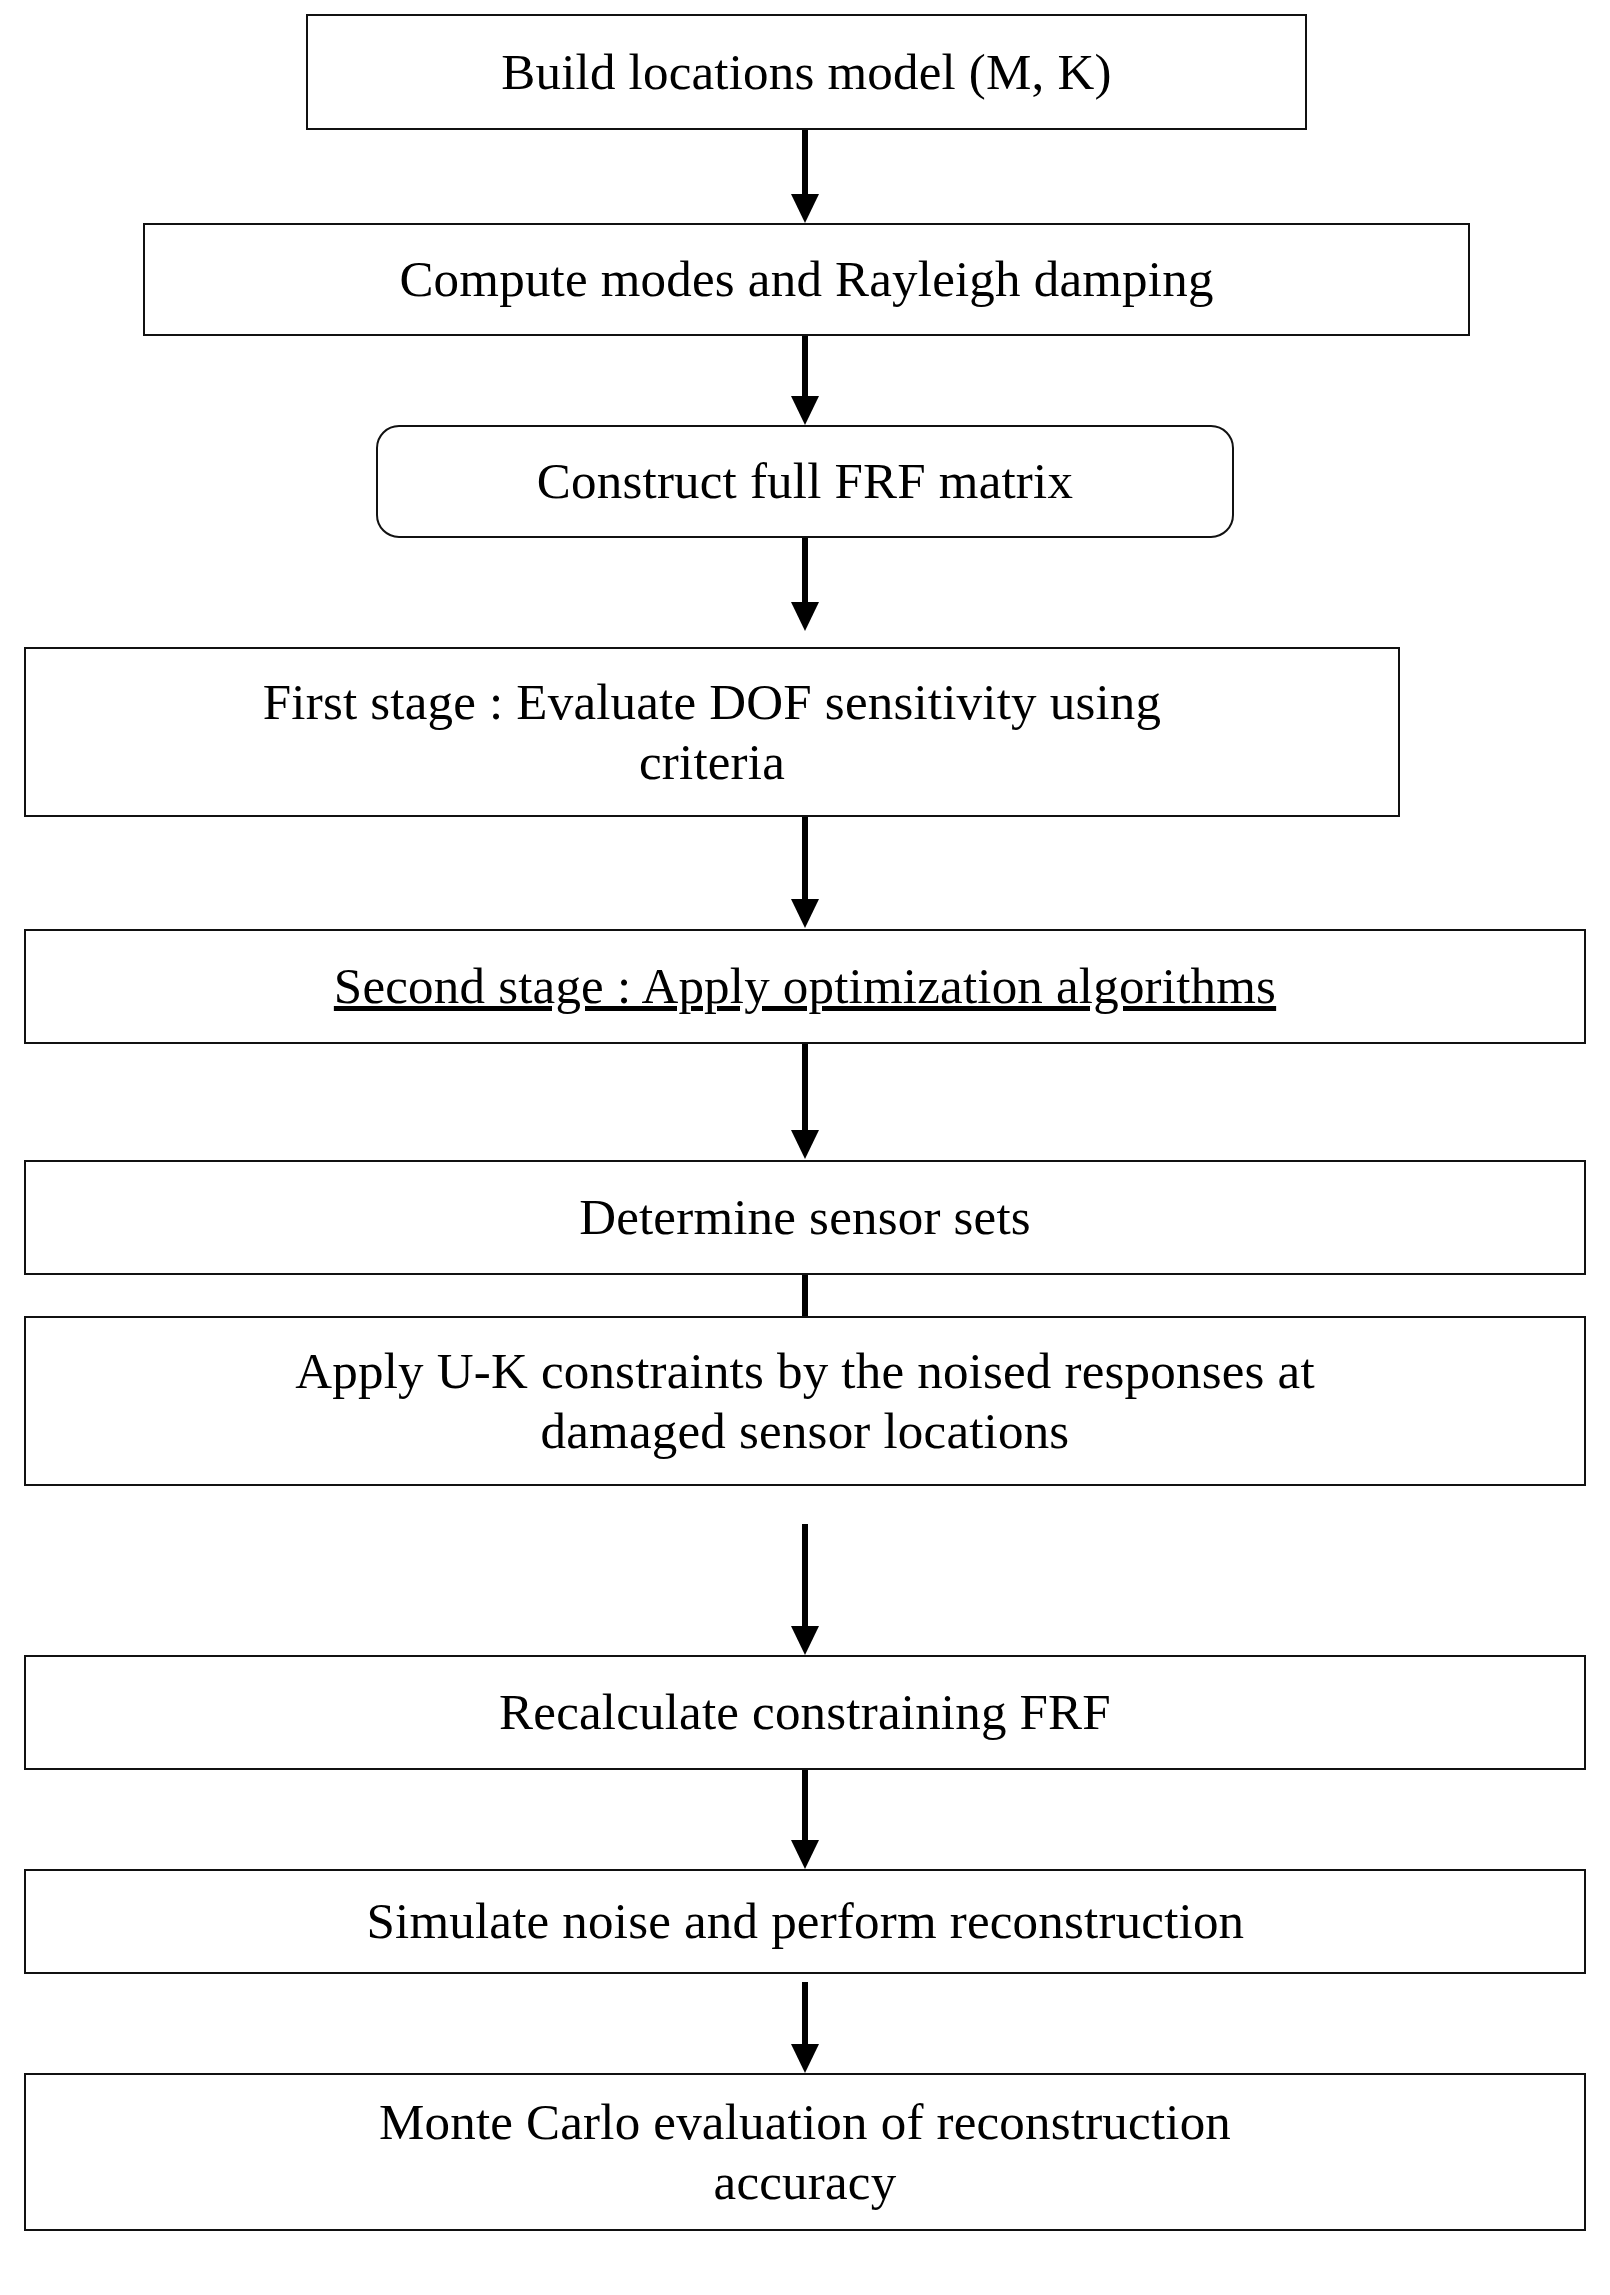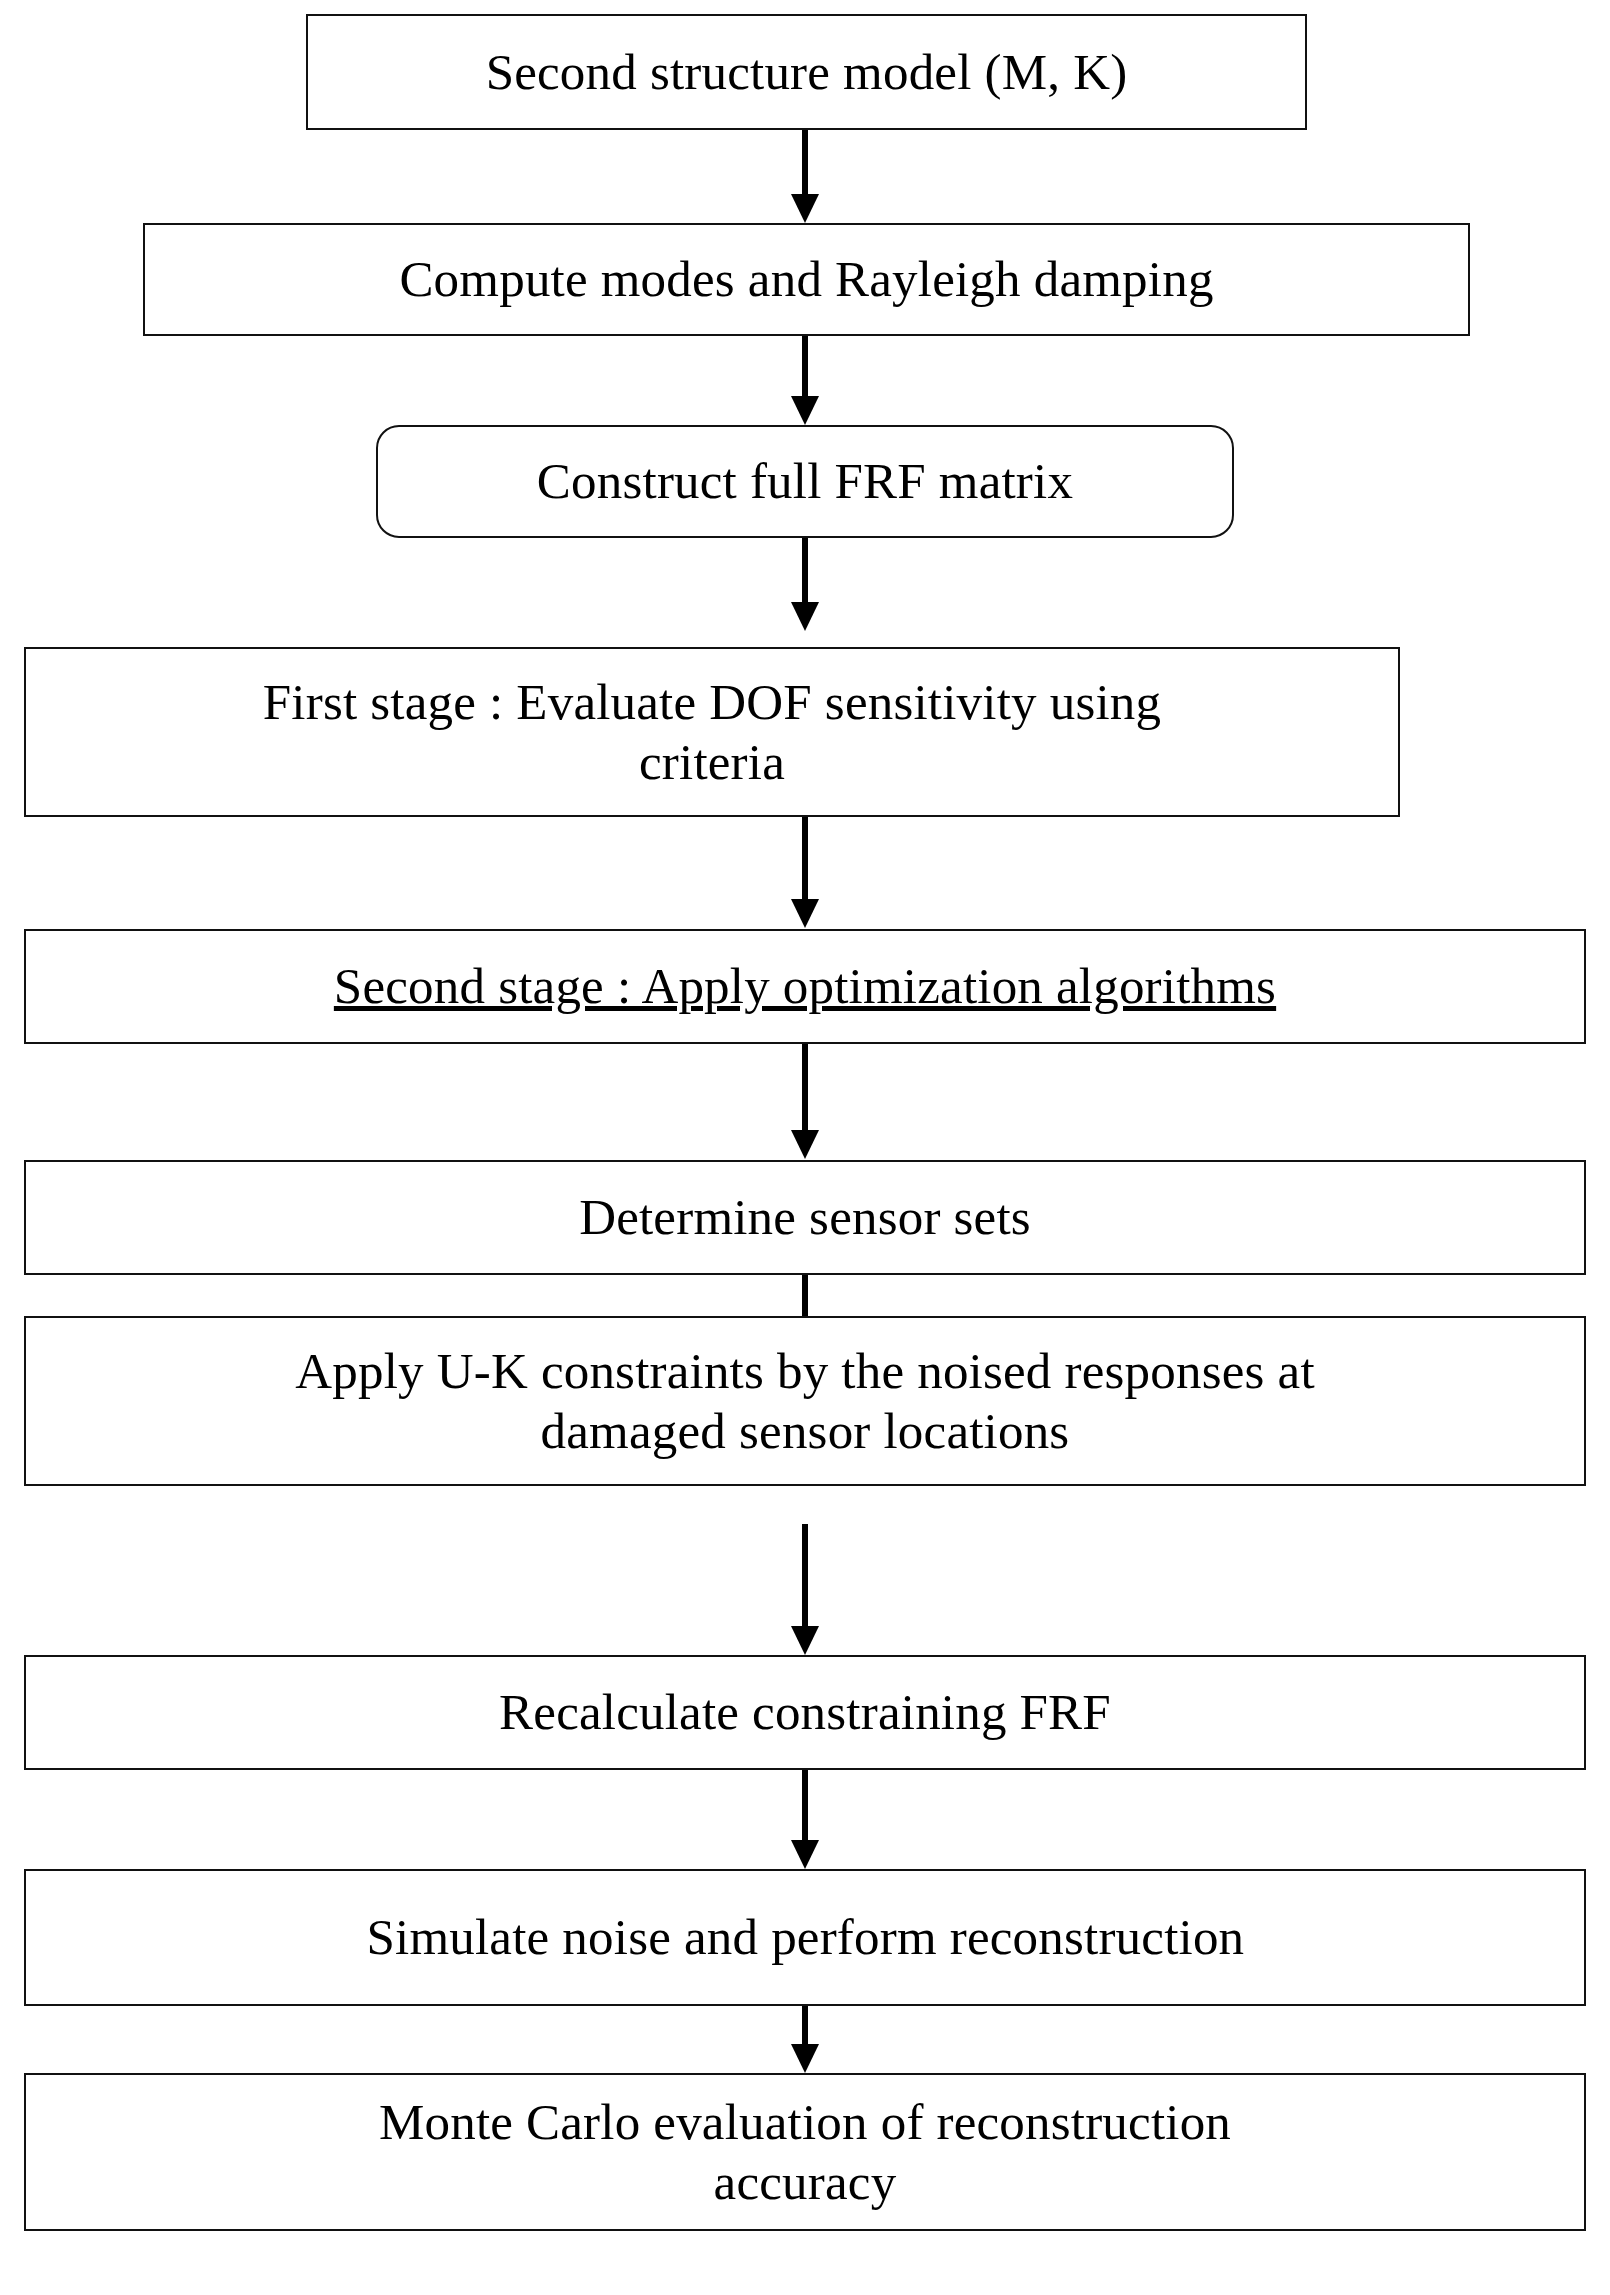--- a/index.html
+++ b/index.html
@@ -95,21 +95,21 @@
     </div>
     <div class="connector" style="left: 805px; top: 1770px; height: 99px;">
       <div class="stem" style="height: 74px;"></div>
       <div class="head"></div>
     </div>
     <div class="connector" style="left: 805px; top: 1982px; height: 91px;">
       <div class="stem" style="height: 65px;"></div>
       <div class="head"></div>
     </div>
     <div class="node" style="left: 306px; top: 13.6px; width: 1001px; height: 116px; border-color: rgb(17, 17, 17); color: rgb(0, 0, 0);">
-      <span class="label">Second structure model (M, K)</span>
+      <span class="label">Build locations model (M, K)</span>
     </div>
     <div class="node" style="left: 143px; top: 223px; width: 1327px; height: 113px; border-color: rgb(17, 17, 17); color: rgb(0, 0, 0); justify-content: flex-end;">
       <span class="label">Compute modes and Rayleigh damping</span>
     </div>
     <div class="node" style="left: 376px; top: 425px; width: 858px; height: 113px; border-color: rgb(17, 17, 17); color: rgb(0, 0, 0); border-radius: 23px;">
       <span class="label">Construct full FRF matrix</span>
     </div>
     <div class="node" style="left: 24px; top: 606px; width: 1376px; height: 170px; border-color: rgb(17, 17, 17); color: rgb(0, 0, 0); margin-top: 41px;">
       <span class="label">First stage : Evaluate DOF sensitivity using
 criteria</span>
@@ -120,21 +120,21 @@
     <div class="node" style="left: 24px; top: 1160px; width: 1562px; height: 115px; border-color: rgb(17, 17, 17); color: rgb(0, 0, 0);">
       <span class="label">Determine sensor sets</span>
     </div>
     <div class="node" style="left: 24px; top: 1274px; width: 1562px; height: 170px; border-color: rgb(17, 17, 17); color: rgb(0, 0, 0); margin-top: 42px;">
       <span class="label">Apply U-K constraints by the noised responses at
 damaged sensor locations</span>
     </div>
     <div class="node" style="left: 24px; top: 1655px; width: 1562px; height: 115px; border-color: rgb(17, 17, 17); color: rgb(0, 0, 0);">
       <span class="label">Recalculate constraining FRF</span>
     </div>
-    <div class="node" style="left: 24px; top: 1869px; width: 1562px; height: 137px; border-color: rgb(17, 17, 17); color: rgb(0, 0, 0); padding-left: 11px;">
+    <div class="node" style="left: 24px; top: 1869px; width: 1562px; height: 105px; border-color: rgb(17, 17, 17); color: rgb(0, 0, 0); padding-left: 11px;">
       <span class="label">Simulate noise and perform reconstruction</span>
     </div>
     <div class="node" style="left: 24px; top: 2073px; width: 1562px; height: 158px; border-color: rgb(17, 17, 17); color: rgb(0, 0, 0);">
       <span class="label">Monte Carlo evaluation of reconstruction
 accuracy</span>
     </div>
   </div>
 
 
 </body></html>

